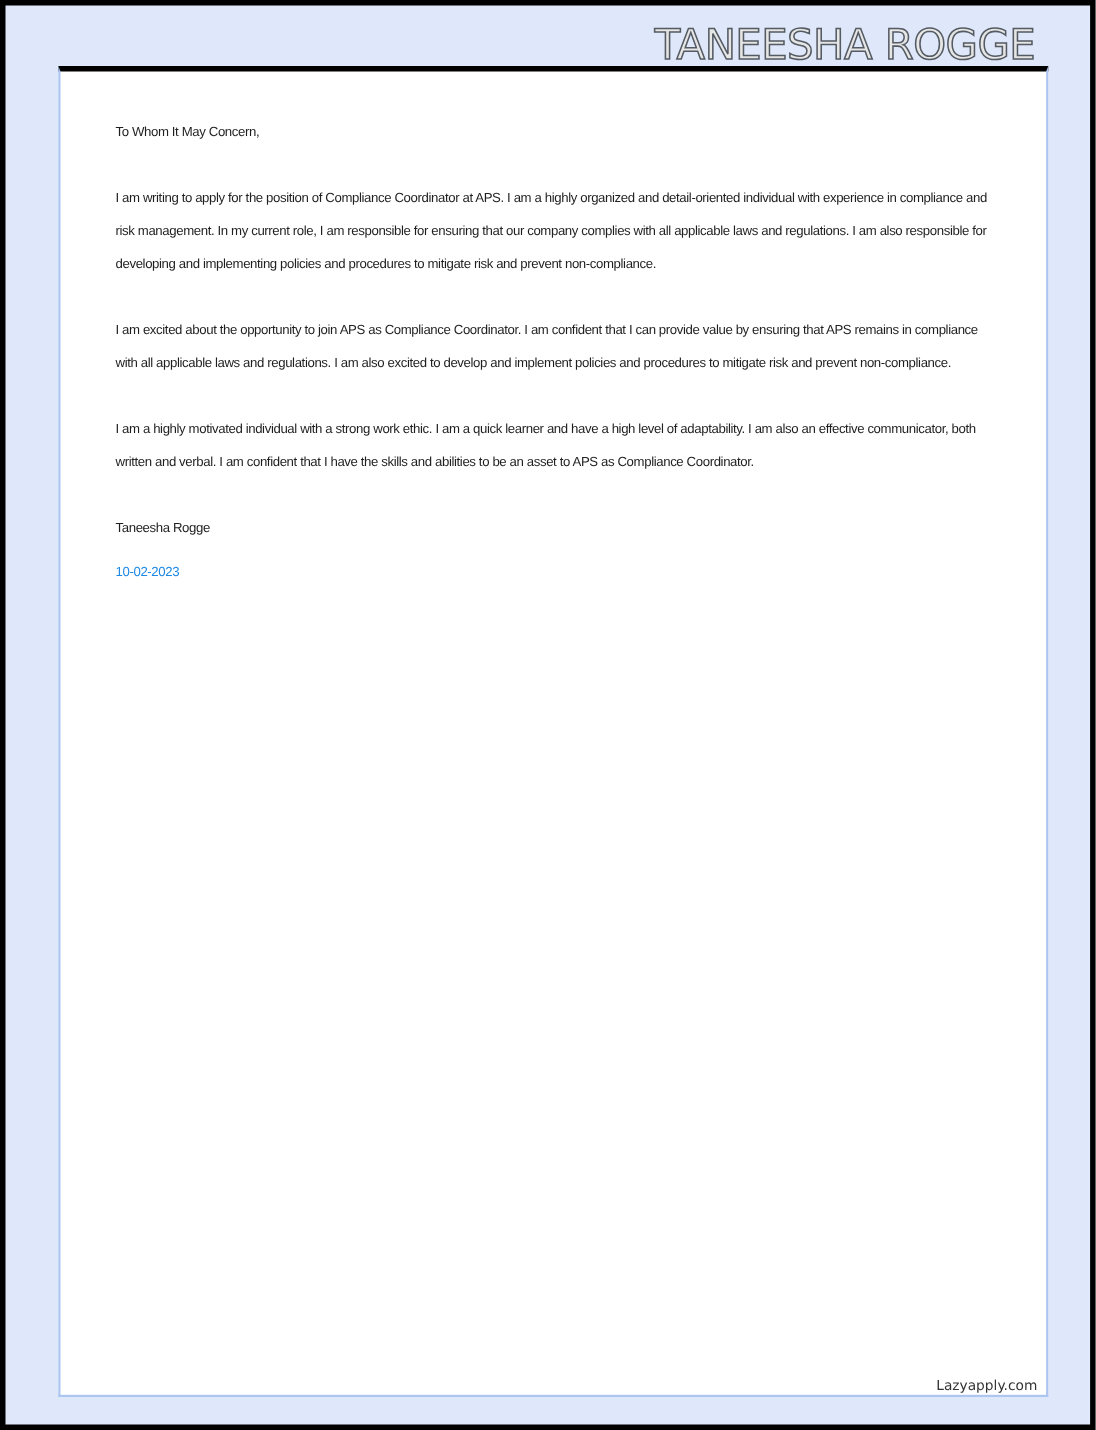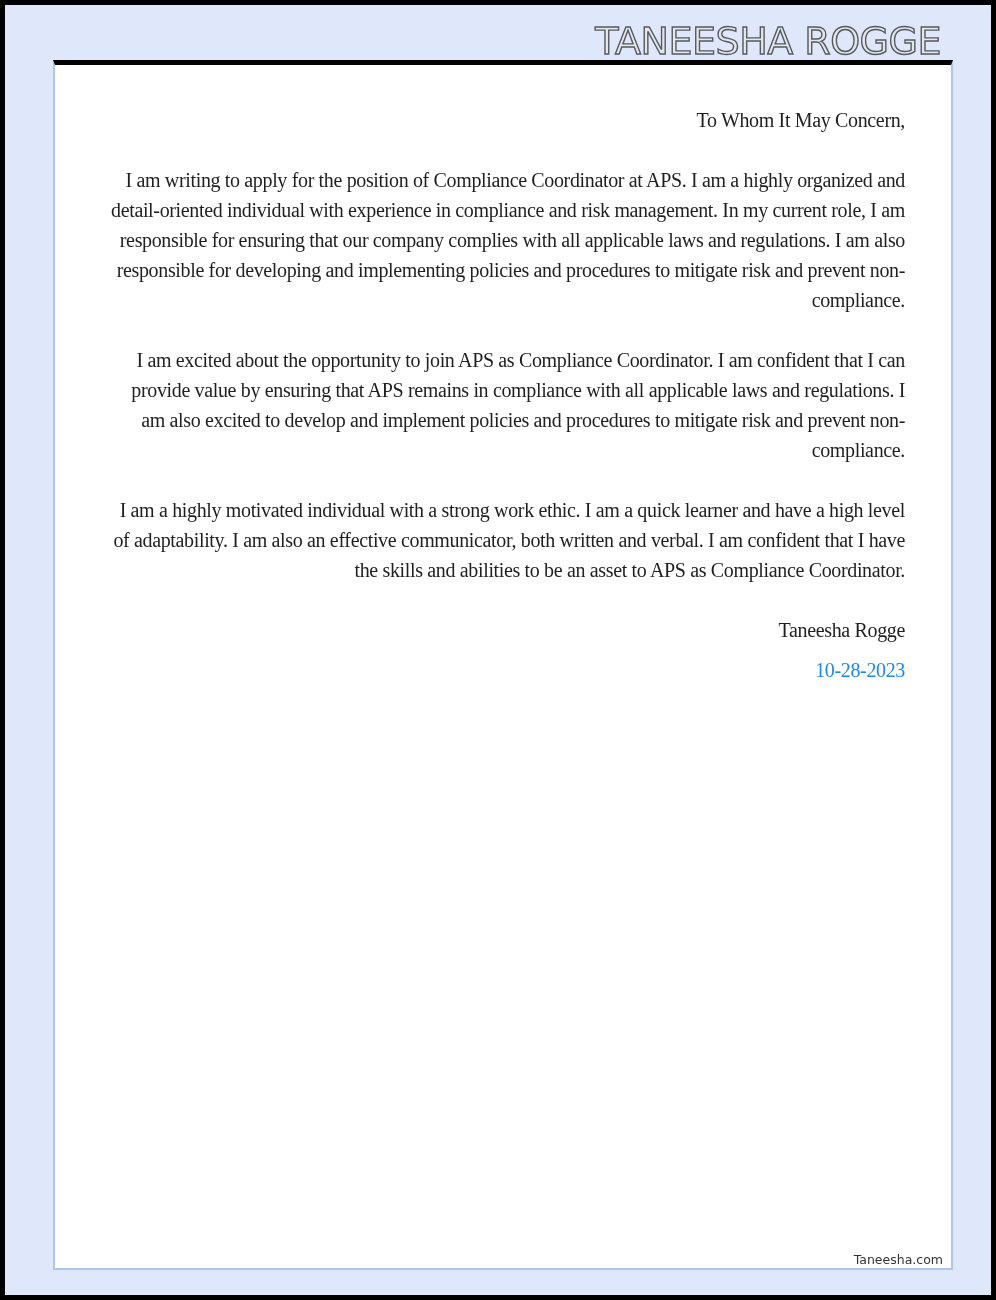--- a/index.html
+++ b/index.html
@@ -14,21 +14,20 @@
       background: #000;
       font-family: "DejaVu Sans", sans-serif;
     }
     .frame {
       position: absolute;
       left: 5px;
       top: 5px;
       width: 986px;
       height: 1290px;
       background: #dfe7fa;
-      text-align: right;
     }
     .name-title {
       position: absolute;
       right: 50px;
       top: 14px;
       font-family: "DejaVu Sans", sans-serif;
       font-size: 38px;
       line-height: 44px;
       letter-spacing: -0.5px;
       color: #e6e6e6;
@@ -47,22 +46,22 @@
       border-left: 2px solid #adc6f0;
       border-right: 2px solid #adc6f0;
       border-bottom: 2px solid #adc6f0;
       border-top: 5px solid #000000;
     }
     .letter {
       position: absolute;
       left: 50px;
       top: 40px;
       width: 800px;
-      font-family: Liberation Serif, serif;
-      font-size: 20px;
+      font-family: Liberation Sans, sans-serif;
+      font-size: 12px;
       line-height: 30px;
       color: #1f1f1f;
       letter-spacing: -0.35px;
     }
     .letter p {
       margin: 0 0 30px 0;
     }
     .letter p.signature {
       margin-bottom: 10px;
     }
@@ -86,18 +85,18 @@
 <div class="frame">
   <h1 class="name-title">TANEESHA ROGGE</h1>
 
   <div class="page">
     <div class="letter">
       <p>To Whom It May Concern,</p>
       <p>I am writing to apply for the position of Compliance Coordinator at APS. I am a highly organized and detail-oriented individual with experience in compliance and risk management. In my current role, I am responsible for ensuring that our company complies with all applicable laws and regulations. I am also responsible for developing and implementing policies and procedures to mitigate risk and prevent non-compliance.</p>
       <p>I am excited about the opportunity to join APS as Compliance Coordinator. I am confident that I can provide value by ensuring that APS remains in compliance with all applicable laws and regulations. I am also excited to develop and implement policies and procedures to mitigate risk and prevent non-compliance.</p>
       <p>I am a highly motivated individual with a strong work ethic. I am a quick learner and have a high level of adaptability. I am also an effective communicator, both written and verbal. I am confident that I have the skills and abilities to be an asset to APS as Compliance Coordinator.</p>
       <p class="signature">Taneesha Rogge</p>
-      <p class="date">10-28-2023</p>
+      <p class="date">10-02-2023</p>
     </div>
 
-    <div class="footer-brand">Taneesha.com</div>
+    <div class="footer-brand">Lazyapply.com</div>
   </div>
 </div>
 
 </body></html>

